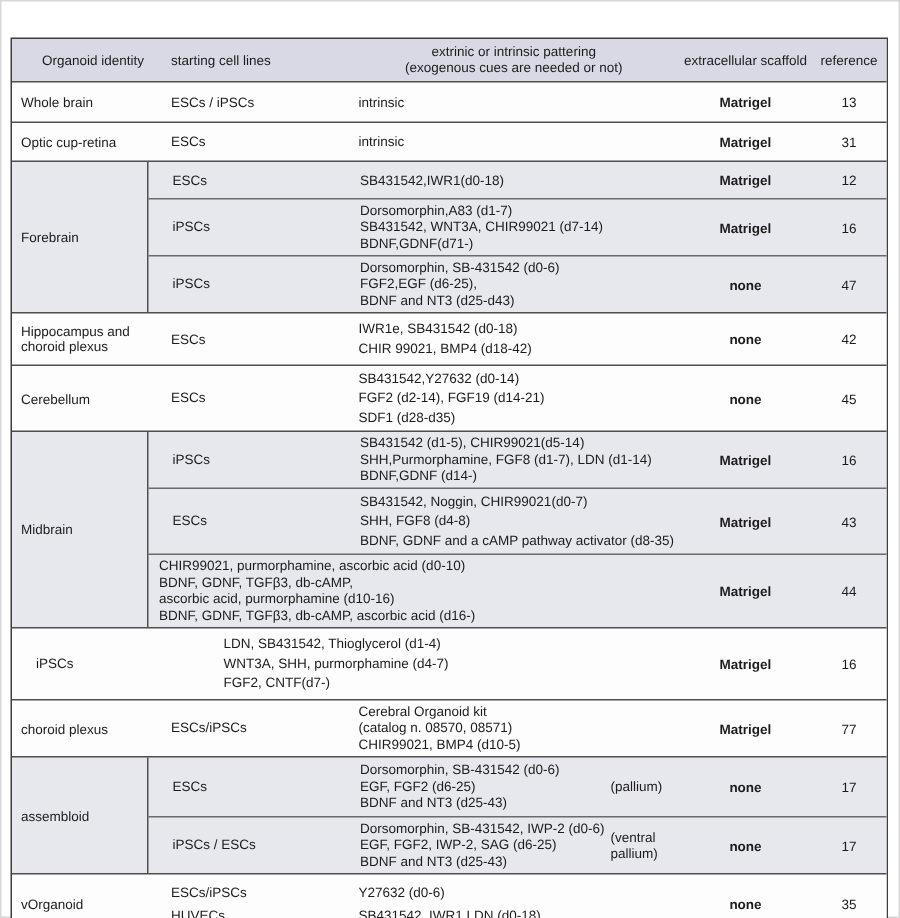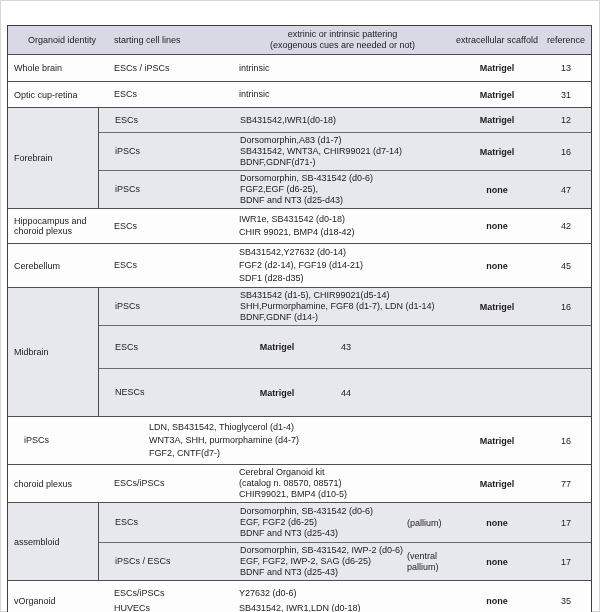--- a/index.html
+++ b/index.html
@@ -140,25 +140,31 @@
         <div class="row" style="min-height:36px">
           <div class="cell c-cells pre">iPSCs</div>
           <div class="cell c-pat"><span class="pre">SB431542 (d1-5), CHIR99021(d5-14)
 SHH,Purmorphamine, FGF8 (d1-7), LDN (d1-14)
 BDNF,GDNF (d14-)</span></div>
           <div class="cell c-sca">Matrigel</div>
           <div class="cell c-ref">16</div>
         </div>
         <div class="row lh13" style="min-height:43px">
           <div class="cell c-cells pre">ESCs</div>
+          <div class="cell c-pat"><span class="pre">SB431542, Noggin, CHIR99021(d0-7)
+SHH, FGF8 (d4-8)
+BDNF, GDNF and a cAMP pathway activator (d8-35)</span></div>
           <div class="cell c-sca">Matrigel</div>
           <div class="cell c-ref">43</div>
         </div>
         <div class="row" style="min-height:48px">
-          <div class="cell c-cells pre">NESCs</div>
+          <div class="cell c-pat"><span class="pre">CHIR99021, purmorphamine, ascorbic acid (d0-10)
+BDNF, GDNF, TGFβ3, db-cAMP,
+ascorbic acid, purmorphamine (d10-16)
+BDNF, GDNF, TGFβ3, db-cAMP, ascorbic acid (d16-)</span></div>
           <div class="cell c-sca">Matrigel</div>
           <div class="cell c-ref">44</div>
         </div>
       </div>
     </div>
 
     <div class="sec">
       <div class="rows">
         <div class="row lh13" style="min-height:47px">
           <div class="cell c-cells pre">iPSCs</div>

